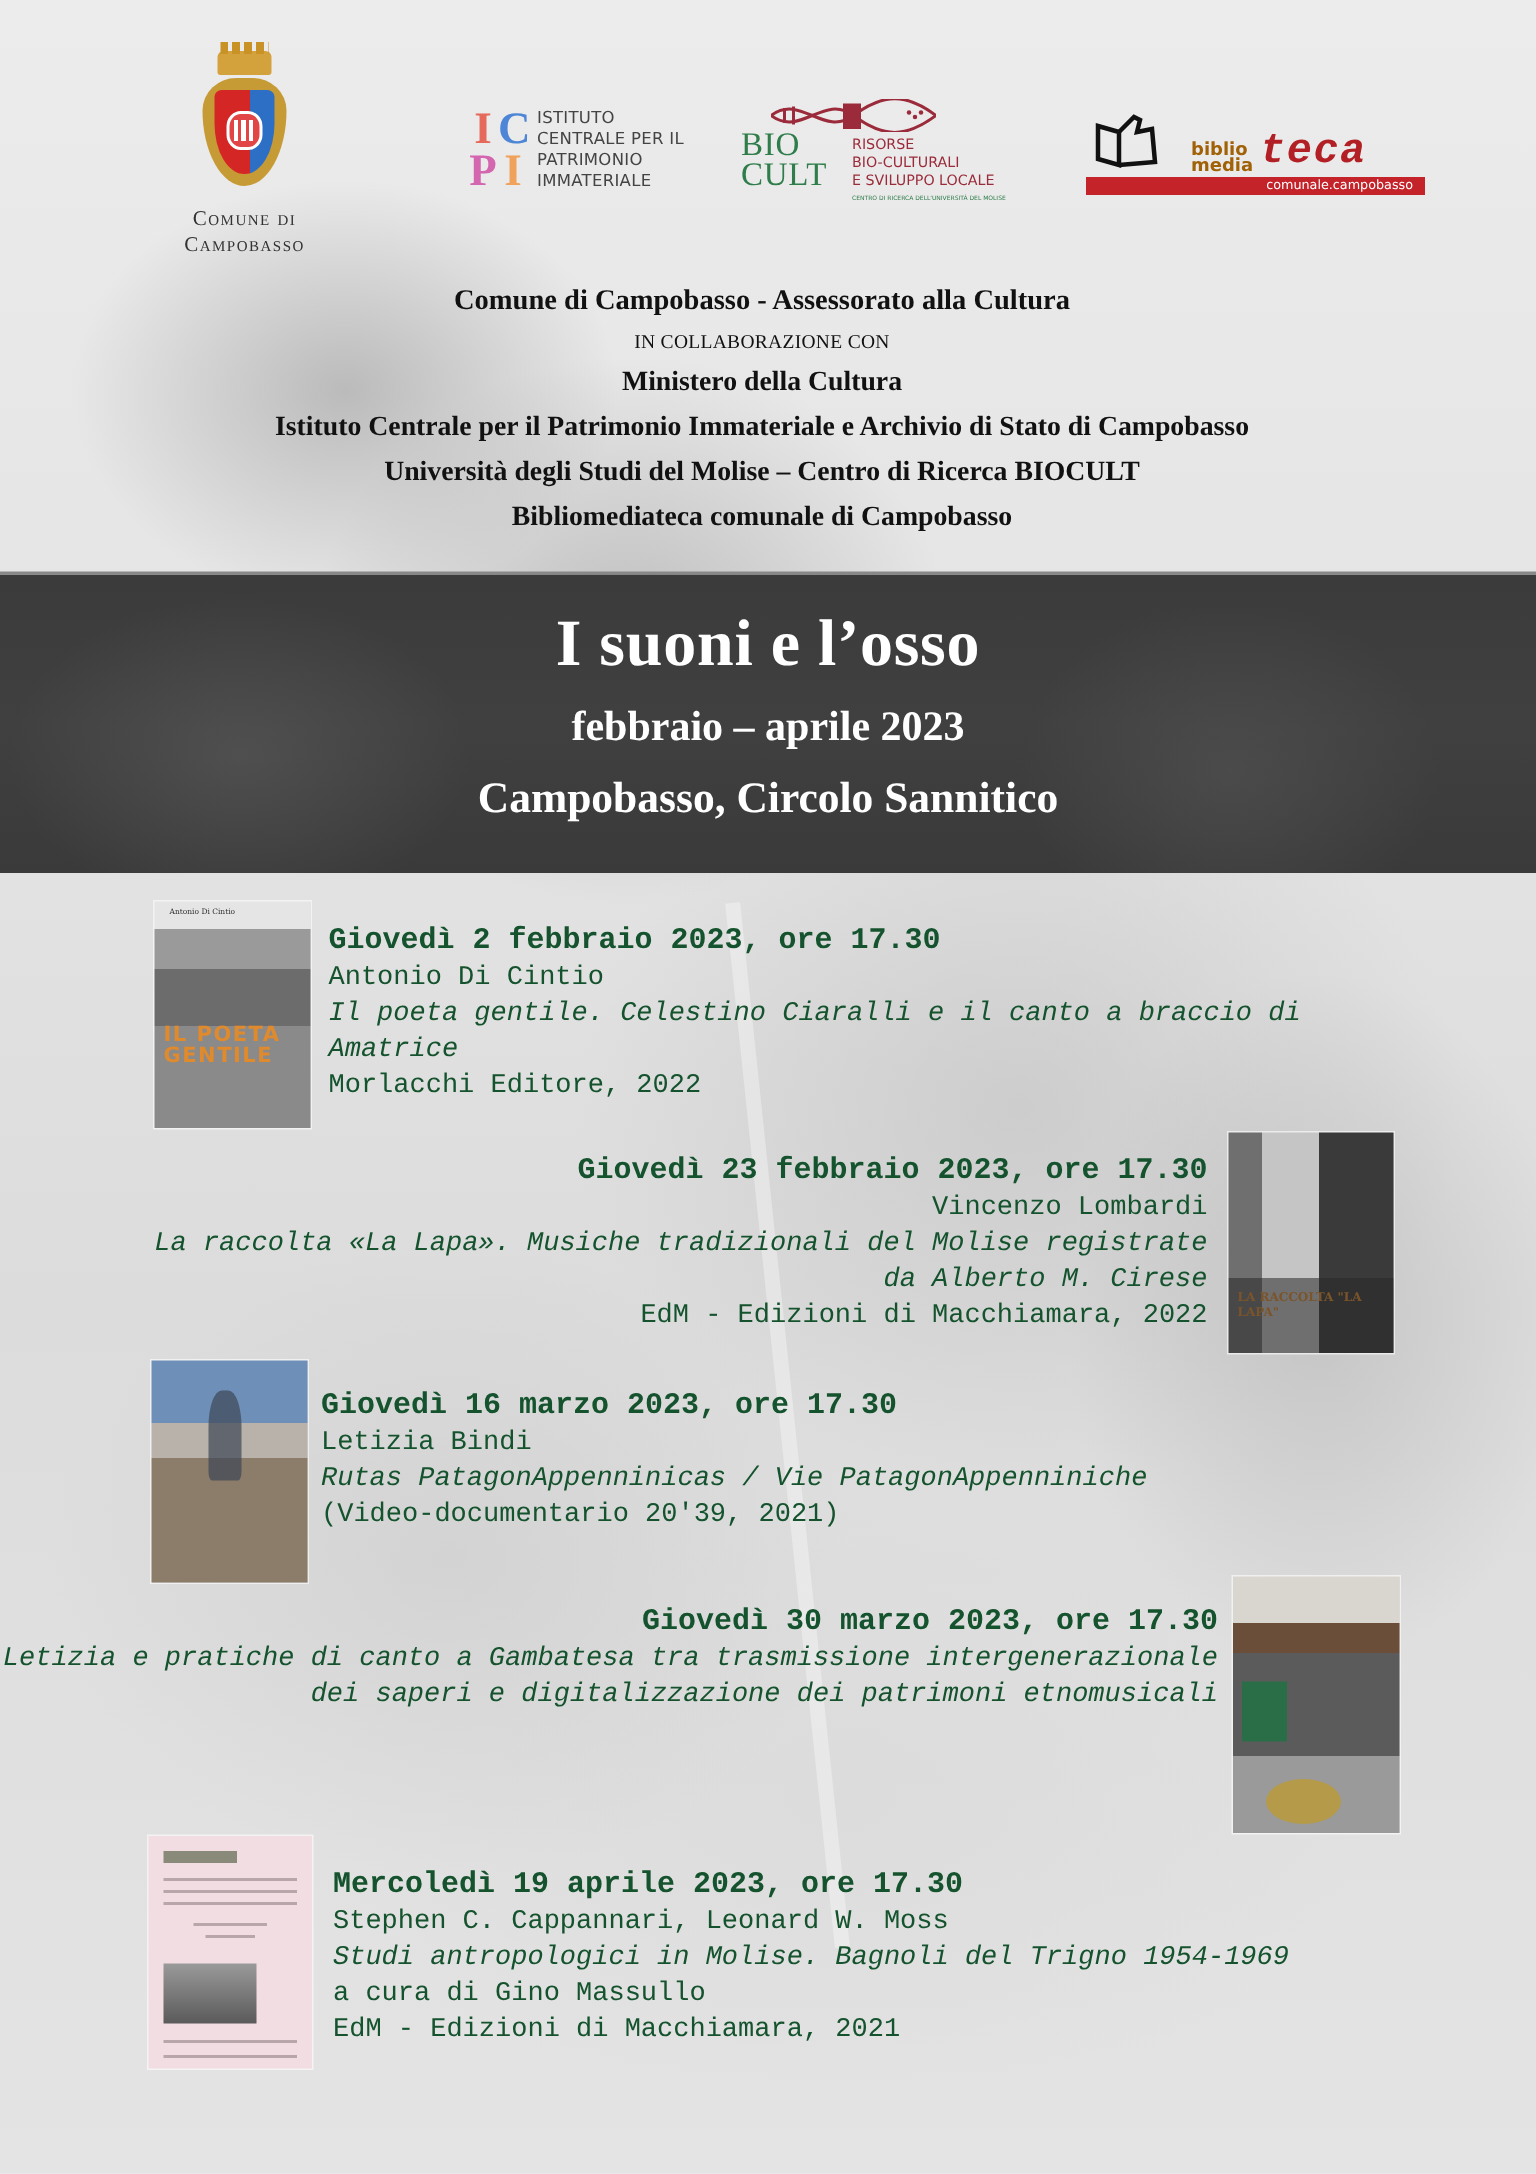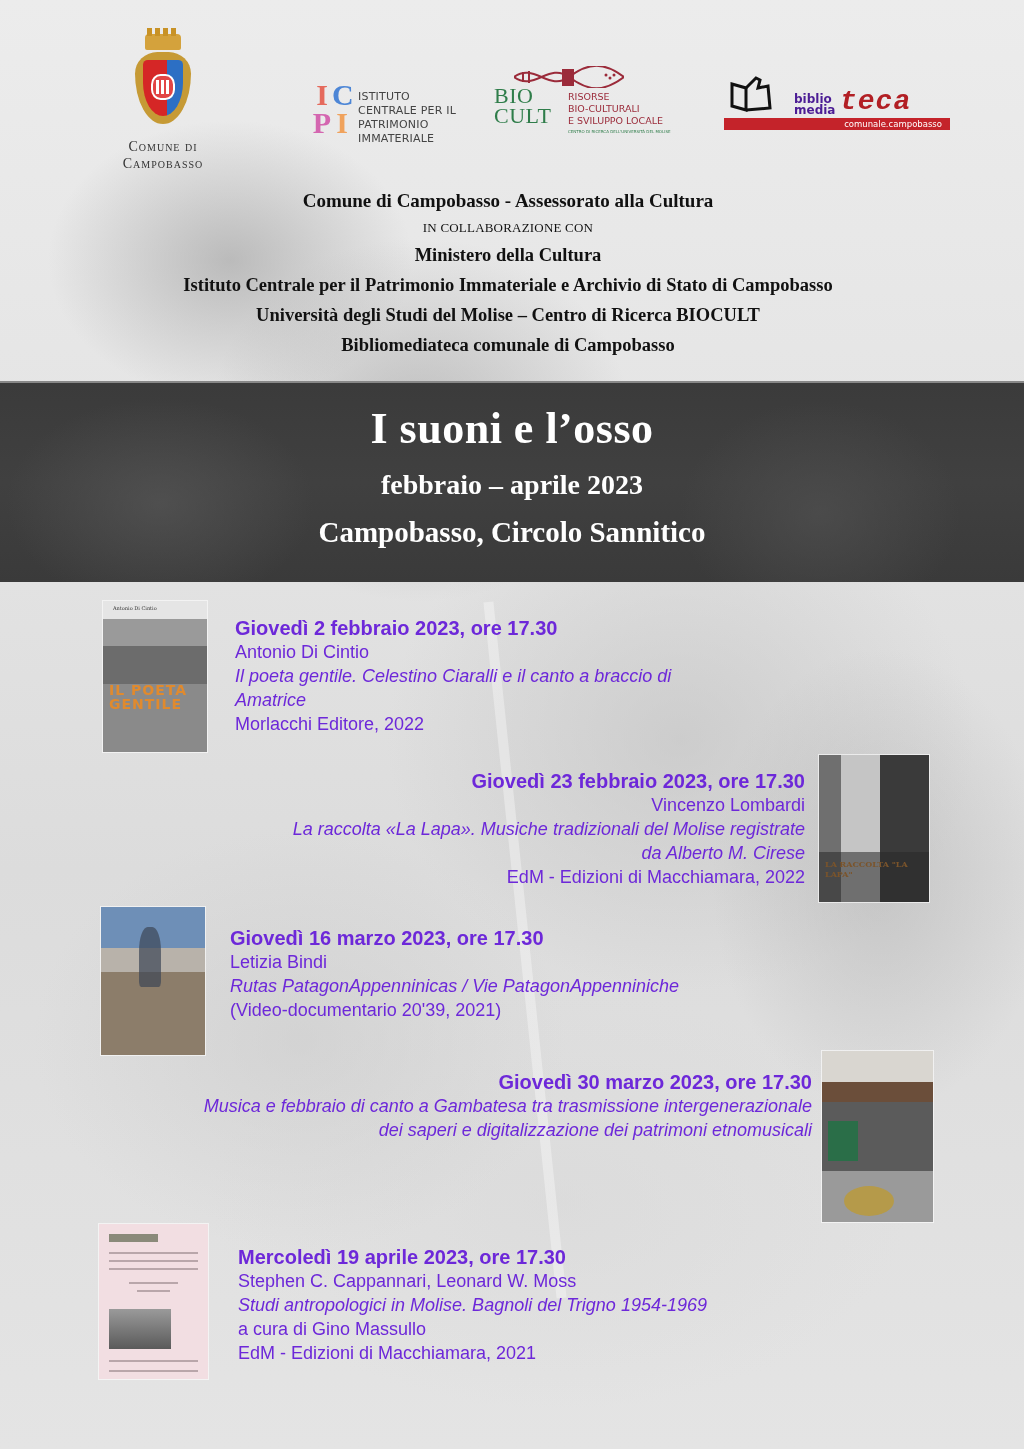--- a/index.html
+++ b/index.html
@@ -60,31 +60,31 @@
       font-family: "Liberation Serif", serif; font-size: 14px; letter-spacing: 1px;
       color: #333; line-height: 17px; margin-top: 4px; font-variant: small-caps;
     }
 
     .logo-icpi { left: 312px; top: 72px; display: flex; align-items: center; gap: 6px; }
     .icpi-mark { display: grid; grid-template-columns: 20px 20px; grid-template-rows: 28px 28px; font-family: "Liberation Serif", serif; font-weight: bold; font-size: 30px; line-height: 28px; text-align: center; }
     .icpi-mark span:nth-child(1) { color: #e56a5c; }
     .icpi-mark span:nth-child(2) { color: #4d86d6; }
     .icpi-mark span:nth-child(3) { color: #d466b0; }
     .icpi-mark span:nth-child(4) { color: #f0a25c; }
-    .icpi-text { font-family: "DejaVu Sans", sans-serif; font-size: 11px; line-height: 14px; color: #444; letter-spacing: 0.2px; margin-top: 18px; }
+    .icpi-text { font-family: "DejaVu Sans", sans-serif; font-size: 11px; line-height: 14px; color: #444; letter-spacing: 0.2px; }
 
     .logo-biocult { left: 494px; top: 66px; width: 170px; height: 72px; }
     .dna { position: absolute; left: 20px; top: 0; width: 110px; height: 22px; }
     .biocult-big { position: absolute; left: 0; top: 20px; font-family: "Liberation Serif", serif; font-size: 22px; line-height: 20px; color: #2f7d4a; letter-spacing: 0.5px; }
     .biocult-sub { position: absolute; left: 74px; top: 25px; font-family: "DejaVu Sans", sans-serif; font-size: 9.5px; line-height: 12px; color: #9b2b3a; }
     .biocult-tiny { position: absolute; left: 74px; top: 63px; font-family: "DejaVu Sans", sans-serif; font-size: 4px; color: #2f7d4a; white-space: nowrap; }
 
     .logo-biblio { left: 722px; top: 72px; width: 195px; height: 62px; }
     .book-icon { position: absolute; left: 8px; top: 2px; width: 42px; height: 38px; }
-    .biblio-word { position: absolute; left: 72px; top: 22px; font-family: "DejaVu Sans", sans-serif; font-size: 12px; line-height: 11px; color: #4c1d95; font-weight: bold; }
+    .biblio-word { position: absolute; left: 72px; top: 22px; font-family: "DejaVu Sans", sans-serif; font-size: 12px; line-height: 11px; color: #a16207; font-weight: bold; }
     .teca-word { position: absolute; left: 118px; top: 14px; font-family: Liberation Mono, monospace; font-style: italic; font-weight: bold; font-size: 28px; color: #b21f24; letter-spacing: 1px; }
     .biblio-bar { position: absolute; left: 2px; top: 46px; width: 226px; height: 12px; background: #c4232a; color: #fff; font-family: "DejaVu Sans", sans-serif; font-size: 8.5px; line-height: 12px; text-align: right; padding-right: 8px; }
 
     
     .organisers { left: 0; top: 186px; width: 1016px; text-align: center; font-family: "Liberation Serif", serif; }
     .organisers .line { font-size: 19px; line-height: 30px; color: #111; }
     .organisers .line.strong { font-weight: bold; }
     .organisers .small { font-size: 13px; line-height: 24px; letter-spacing: 0.2px; font-variant: small-caps; }
     .organisers .line.mid { font-weight: bold; font-size: 18.5px; }
 
@@ -95,21 +95,21 @@
         radial-gradient(ellipse 200px 160px at 820px 130px, rgba(80,80,80,0.7), rgba(80,80,80,0) 70%),
         linear-gradient(180deg, #3b3b3b, #404040 50%, #3a3a3a);
       border-top: 2px solid #888;
       text-align: center; color: #fff; font-family: "Liberation Serif", serif;
     }
     .banner .title { font-size: 44px; font-weight: bold; margin-top: 18px; line-height: 56px; letter-spacing: 0.5px; }
     .banner .dates { font-size: 28px; font-weight: bold; line-height: 40px; margin-top: 8px; }
     .banner .place { font-size: 29px; font-weight: bold; line-height: 42px; margin-top: 6px; }
 
     
-    .event { position: absolute; font-family: Liberation Sans, sans-serif; color: #6d28d9; margin-left: 16px; }
+    .event { position: absolute; font-family: Liberation Mono, monospace; color: #14532d; }
     .event .date { font-size: 20px; font-weight: bold; line-height: 24px; }
     .event .line { font-size: 18px; line-height: 24px; }
     .event .italic { font-style: italic; }
     .event.right { text-align: right; }
 
     .cover { position: absolute; box-shadow: 0 0 0 1px rgba(255,255,255,0.6); overflow: hidden; }
     .cover .c-title { position: absolute; font-family: "DejaVu Sans", sans-serif; font-weight: bold; }
 
     .cover-1 { left: 103px; top: 601px; width: 104px; height: 151px;
       background: linear-gradient(180deg, #e5e5e5 0 12%, #9a9a9a 12% 30%, #6c6c6c 30% 55%, #8a8a8a 55% 100%); }
@@ -248,21 +248,21 @@
 <div class="event" style="left:214px; top:926px;">
   <div class="date">Giovedì 16 marzo 2023, ore 17.30</div>
   <div class="line">Letizia Bindi</div>
   <div class="line italic">Rutas PatagonAppenninicas / Vie PatagonAppenniniche</div>
   <div class="line">(Video-documentario 20'39, 2021)</div>
 </div>
 
 <div class="cover cover-4"></div>
 <div class="event right" style="right:212px; top:1070px;">
   <div class="date">Giovedì 30 marzo 2023, ore 17.30</div>
-  <div class="line italic">Musica e febbraio di canto a Gambatesa tra trasmissione intergenerazionale</div>
+  <div class="line italic">Letizia e pratiche di canto a Gambatesa tra trasmissione intergenerazionale</div>
   <div class="line italic">dei saperi e digitalizzazione dei patrimoni etnomusicali</div>
 </div>
 
 <div class="cover cover-5">
   <div class="row" style="top:10px; height:8px; right:50px; background:#8a8a7a;"></div>
   <div class="row" style="top:28px;"></div>
   <div class="row" style="top:36px;"></div>
   <div class="row" style="top:44px;"></div>
   <div class="row" style="top:58px; left:30px; right:30px;"></div>
   <div class="row" style="top:66px; left:38px; right:38px;"></div>

